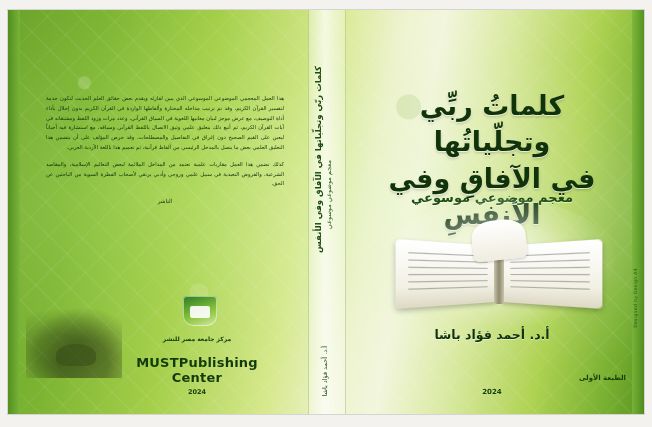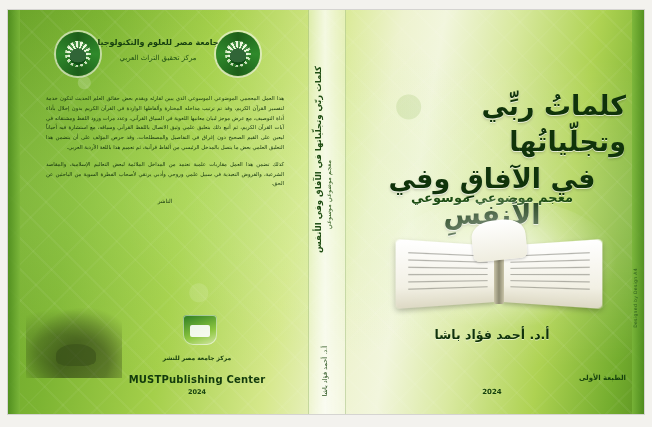--- a/index.html
+++ b/index.html
@@ -227,21 +227,21 @@
     display: inline-block;
     vertical-align: middle;
     text-align: center;
   }
   .pub-lines .ar {
     font-size: 6px;
     color: #123a0c;
     font-weight: bold;
   }
   .pub-lines .en {
-    font-size: 10px;
+    font-size: 13px;
     color: #123a0c;
     font-weight: bold;
     letter-spacing: .2px;
     margin-top: 10px;
   }
   .pub-lines .yr {
     font-size: 6.5px;
     color: #18440f;
     margin-top: 3px;
     font-weight: bold;
@@ -280,21 +280,20 @@
     text-align: center;
     direction: rtl;
   }
   .fc-title .t1 {
     font-size: 27px;
     font-weight: bold;
     color: #10330a;
     letter-spacing: 0px;
     line-height: 1.35;
     text-shadow: 0 1px 0 rgba(255,255,255,.65), 0 2px 3px rgba(0,0,0,.18);
-    text-align: right;
   }
   .fc-title .t2 {
     font-size: 27px;
     font-weight: bold;
     color: #10330a;
     line-height: 1.35;
     text-shadow: 0 1px 0 rgba(255,255,255,.65), 0 2px 3px rgba(0,0,0,.18);
   }
   .fc-sub {
     position: absolute;
@@ -426,28 +425,20 @@
 
 <div id="page">
 
   <div class="cover-spread">
     <div class="arabesque"></div>
     <div class="edge-band left"></div>
     <div class="edge-band right"></div>
 
     <div class="back-cover">
 
-      <div class="hdr">
-        <div class="logo left"></div>
-        <div class="logo right"></div>
-        <div class="hdr-text">
-          <div class="l1">جامعة مصر للعلوم والتكنولوجيا</div>
-          <div class="l2">مركز تحقيق التراث العربي</div>
-        </div>
-      </div>
 
       <div class="blurb">
         <p>هذا العمل المعجمي الموضوعي الموسوعي الذي يبين لقارئه ويقدم بعض حقائق العلم الحديث لتكون خدمة لتفسير القرآن الكريم، وقد تم ترتيب مداخله المختارة وألفاظها الواردة في القرآن الكريم بدون إخلال بأداء أداة التوصيف، مع عرض موجز لبيان معانيها اللغوية في السياق القرآني، وعدد مرات ورود اللفظ ومشتقاته في آيات القرآن الكريم، ثم أتبع ذلك بتعليق علمي وثيق الاتصال باللفظ القرآني وسياقه، مع استشارة فيه أحياناً ليعين على القيم الصحيح دون إغراق في التفاصيل والمصطلحات، وقد حرص المؤلف على أن يتضمن هذا التعليق العلمي بعض ما يتصل بالمدخل الرئيسي من ألفاظ قرآنية، ثم تعميم هذا باللغة الأردية العربي.</p>
         <p>كذلك تضمن هذا العمل مقاربات علمية تعتمد من المداخل الملائمة لبعض التعاليم الإسلامية، والمقاصد الشرعية، والفروض التعبدية في سبيل علمي وروحي وأدبي يرتقي لأصحاب الفطرة السوية من الباحثين عن الحق.</p>
         <p class="last">الناشر</p>
       </div>
 
       <div class="silhouette"></div>
 
       <div class="pub">

